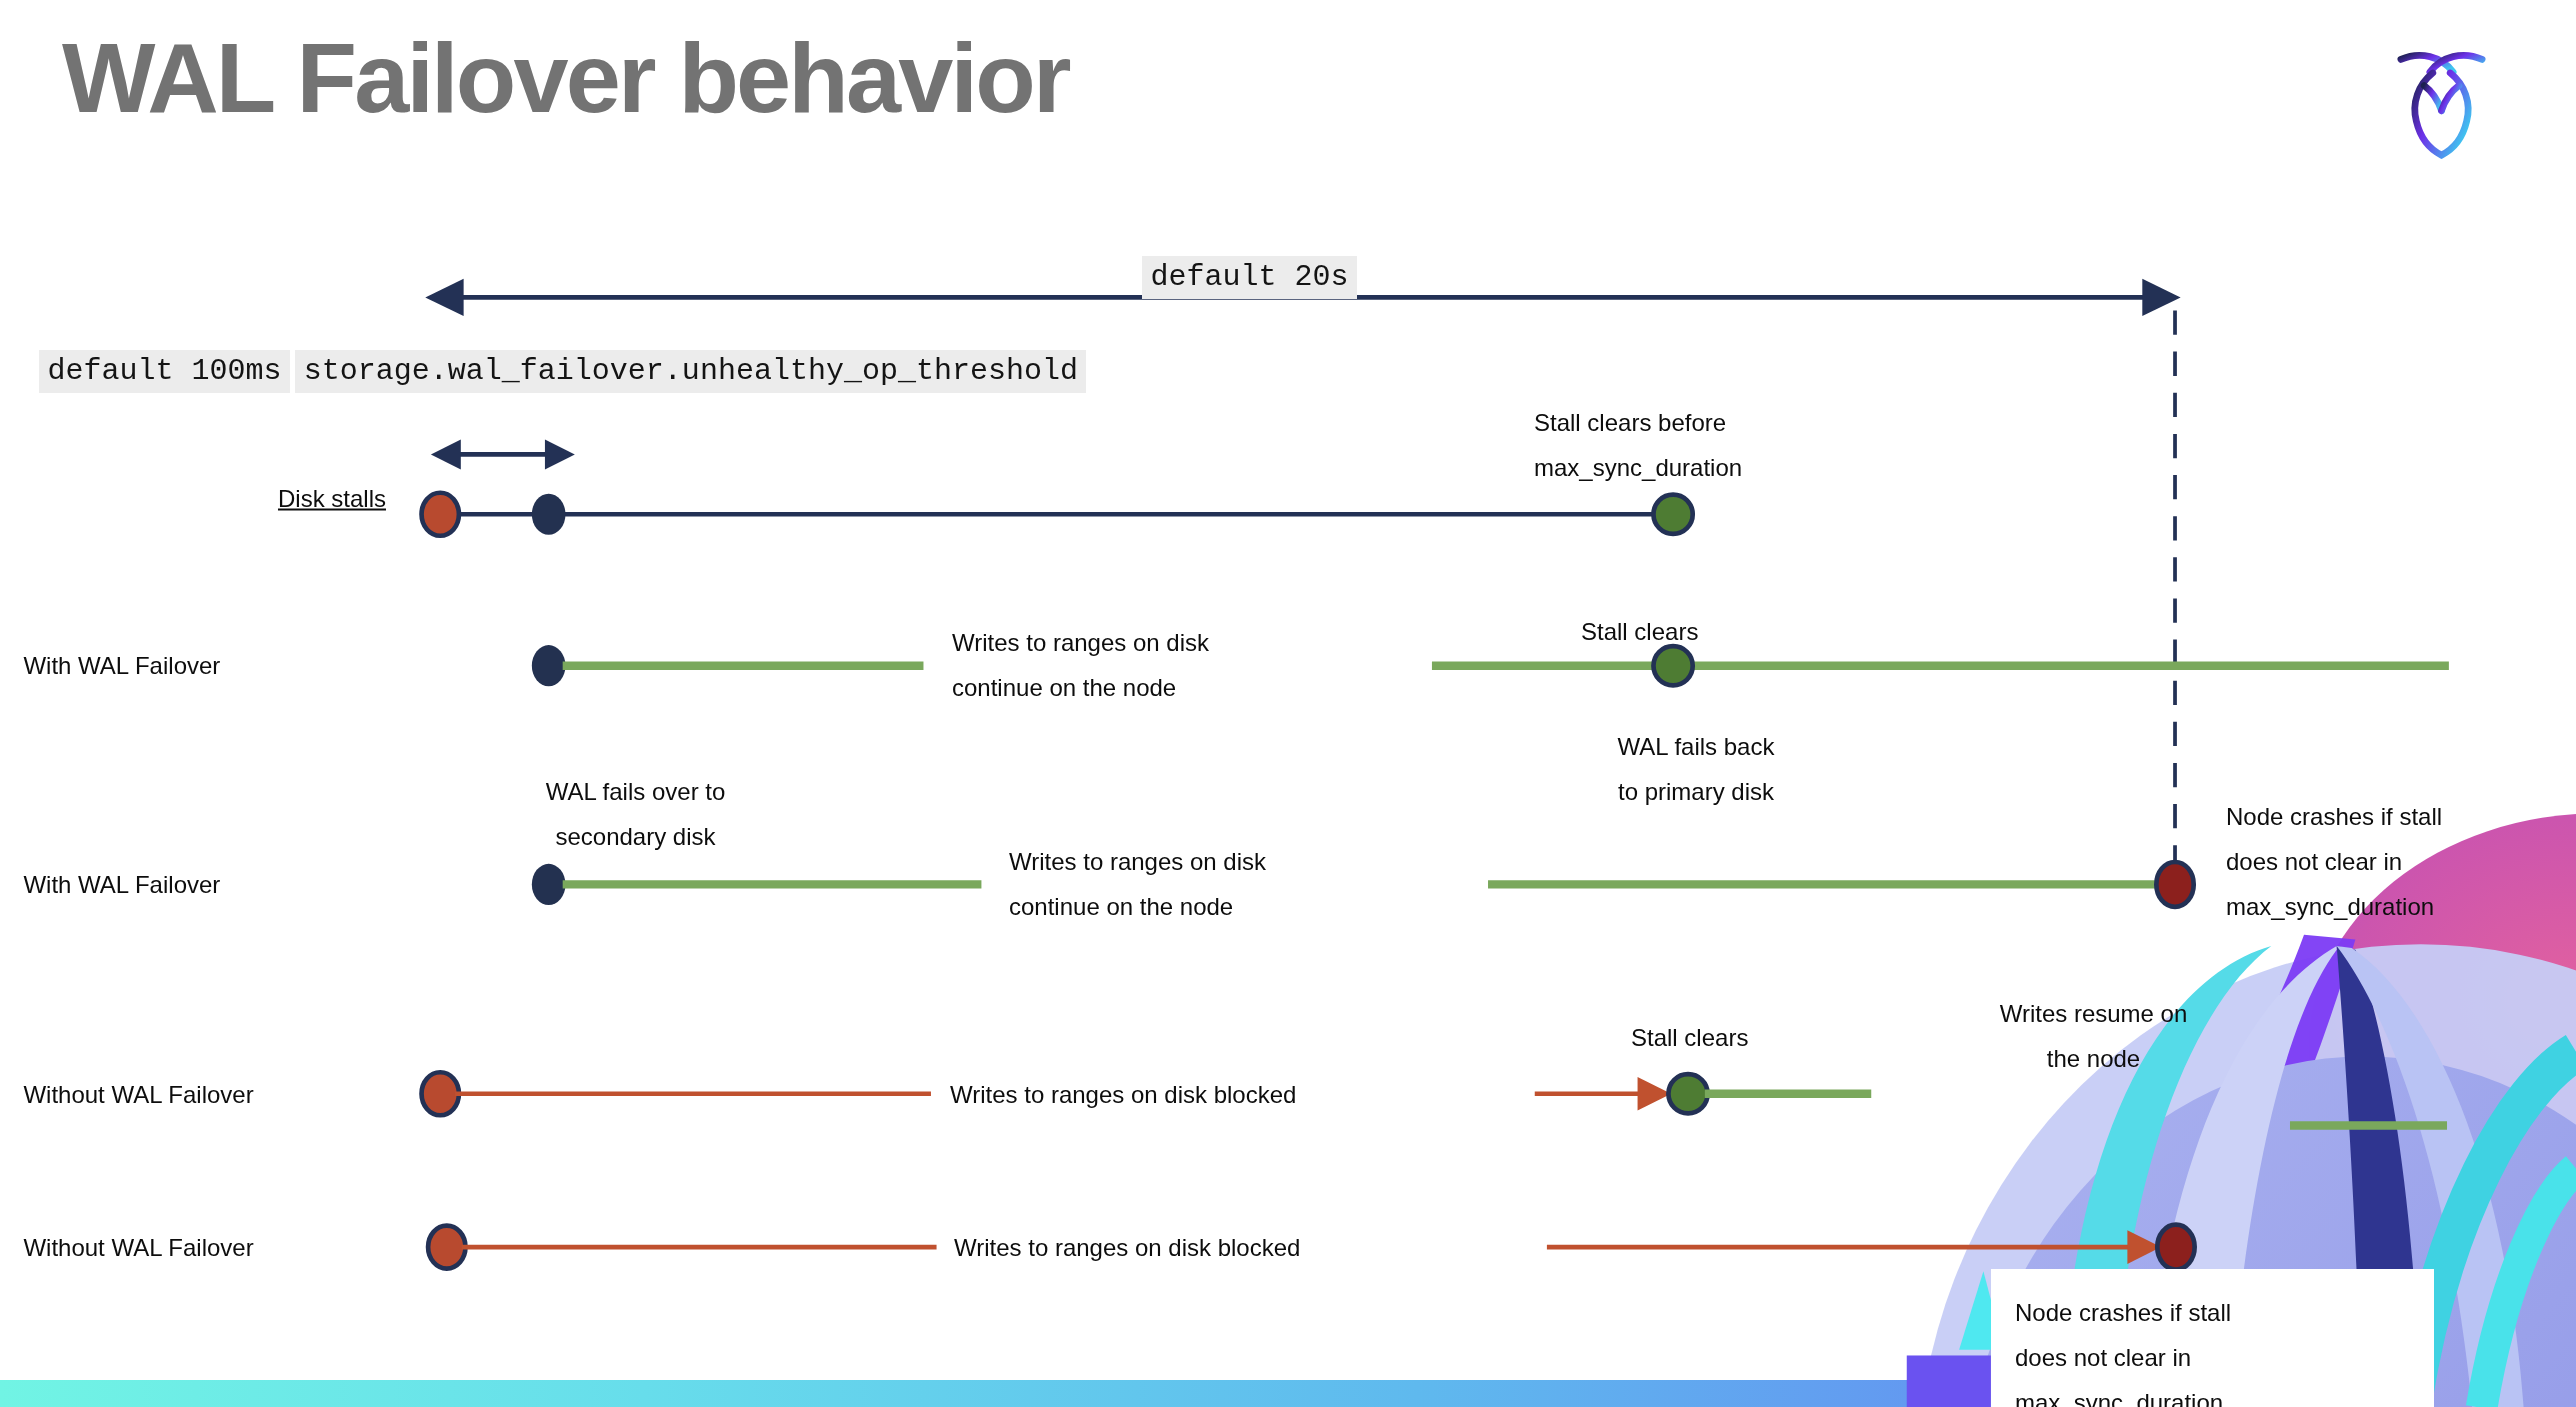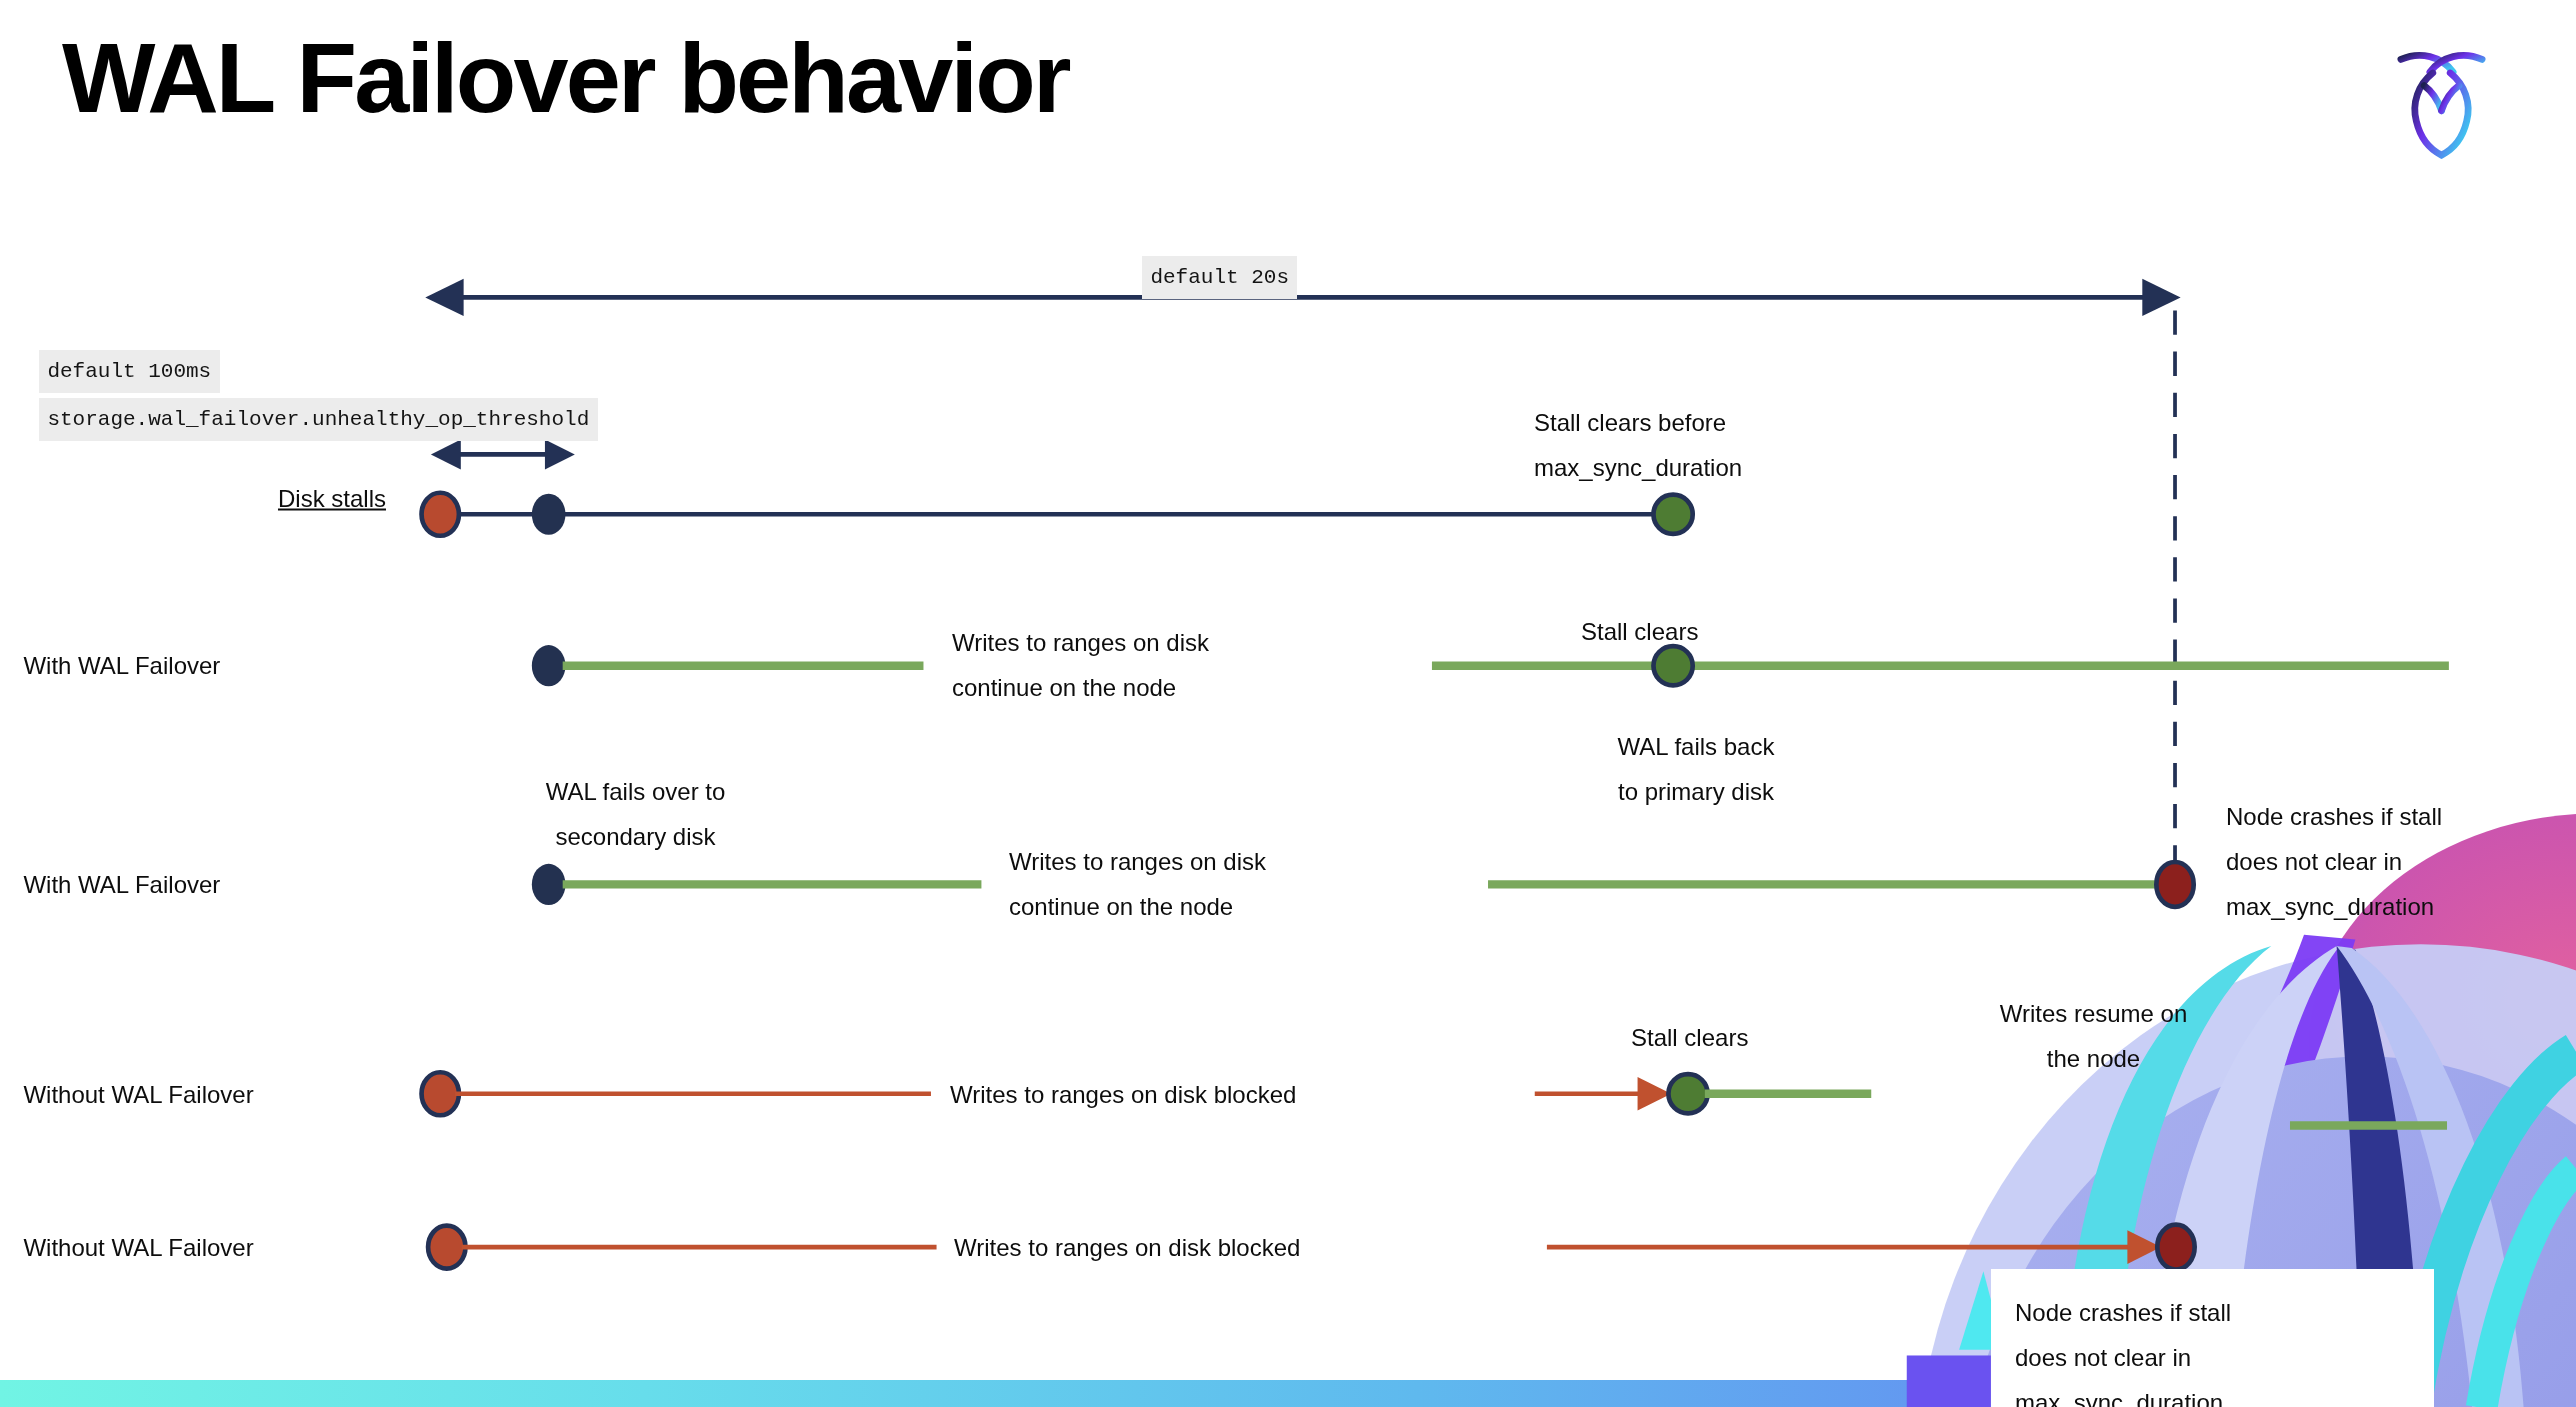--- a/index.html
+++ b/index.html
@@ -3,25 +3,25 @@
 <meta charset="utf-8">
 <style>
   html,body{margin:0;padding:0;background:#ffffff;}
   .slide{
     position:relative; width:2576px; height:1408px; overflow:hidden;
     background:#ffffff; font-family:"Liberation Sans", sans-serif; color:#121212;
   }
   .abs{position:absolute;}
   .title{
     left:62px; top:20.6px; font-size:99px; font-weight:800; letter-spacing:-2.8px;
-    color:#000000; z-index:6;
+    color:#737373; z-index:6;
   }
   .mono-label{
-    z-index:6; font-family:"Liberation Mono", monospace; font-size:21px; line-height:37px;
-    color:#141414; display:flex; flex-direction:column; align-items:flex-start; gap:5.6px;
+    z-index:6; font-family:"Liberation Mono", monospace; font-size:30px; line-height:37px;
+    color:#141414; display:flex; flex-direction:row; align-items:flex-start; gap:5.6px;
   }
   .mono-label span{background:#ececec; padding:2.8px 8.4px; display:inline-block; white-space:pre;}
   .txt{ z-index:5; font-size:24px; line-height:45px; color:#0d0d0d; white-space:pre-line; }
   .vcenter{ transform:translateY(-50%); }
   .center{ text-align:center;margin-top:16px; }
   .right{ text-align:right; }
   .overlay-svg{ position:absolute; left:0; top:0; z-index:4; }
   .artwork-svg{ position:absolute; left:0; top:0; z-index:2; }
   .bottom-bar{
     position:absolute; left:0; top:1380px; width:2576px; height:28px; z-index:1;

